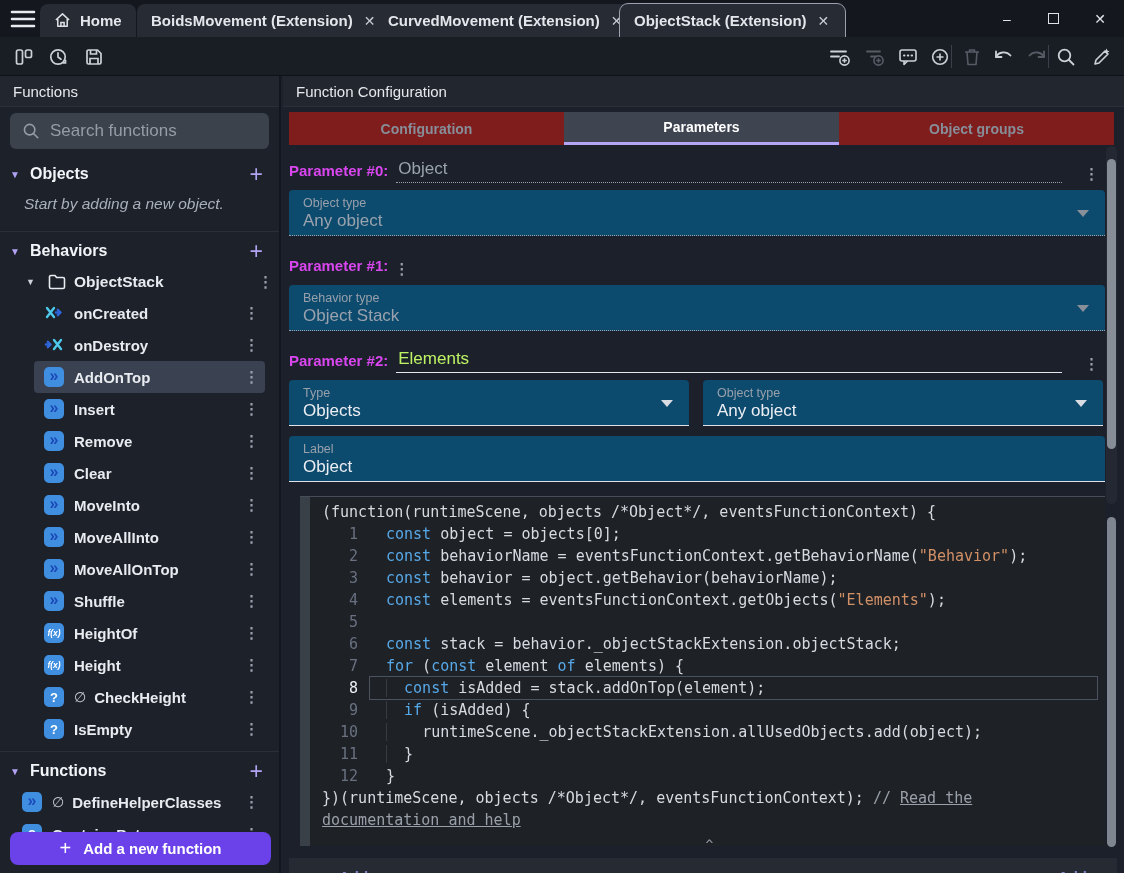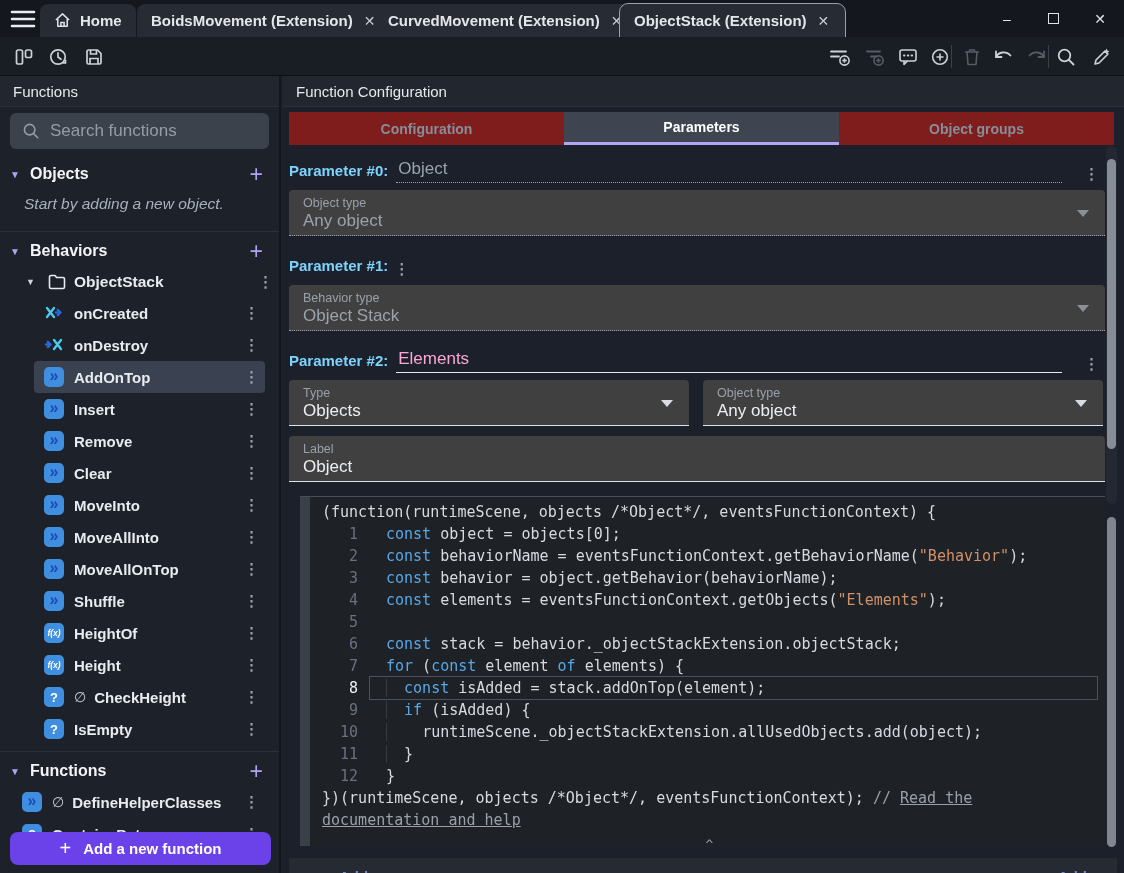--- a/index.html
+++ b/index.html
@@ -61,26 +61,26 @@
 
   
   .main { position:absolute; left:283px; top:76px; right:0; bottom:0; background:#1b202a; }
   .mtabs { position:absolute; left:6px; top:36px; width:825px; height:33px; background:#7f1d1d; display:flex; }
   .mtab { flex:1; display:flex; align-items:center; justify-content:center; font-size:14px; font-weight:bold; color:#878e99; cursor:pointer; }
   .mtab.active { background:#3e4450; color:#ffffff; border-bottom:3px solid #b5a5f6; }
   .content { position:absolute; left:6px; top:69px; width:816px; bottom:15px; overflow:hidden; }
 
   .prow { display:flex; align-items:flex-end; margin:18px 0 0 0; }
   .prow.first { margin-top:14px; }
-  .plabel { font-size:15px; font-weight:bold; color:#7dd3fc; padding-bottom:4px; white-space:nowrap; }
-  .pname { flex:1; font-size:17px; color:#f9a8d4; margin-left:8px; margin-right:16px; padding:0 2px 3px 2px; border-bottom:1px solid #e4e7ec; cursor:text; }
+  .plabel { font-size:15px; font-weight:bold; color:#d946ef; padding-bottom:4px; white-space:nowrap; }
+  .pname { flex:1; font-size:17px; color:#bef264; margin-left:8px; margin-right:16px; padding:0 2px 3px 2px; border-bottom:1px solid #e4e7ec; cursor:text; }
   .pname.dis { color:#9aa2ad; border-bottom:1px dotted #9aa0aa; }
   .pk { align-self:center; margin-top:6px; }
   .frow { display:flex; flex-wrap:wrap; gap:10px 14px; margin-top:7px; }
-  .field { position:relative; width:100%; height:46px; background:#404040; border-radius:4px 4px 0 0; padding:6px 14px 0 14px; cursor:pointer; }
+  .field { position:relative; width:100%; height:46px; background:#0c4a6e; border-radius:4px 4px 0 0; padding:6px 14px 0 14px; cursor:pointer; }
   .field.half { width:calc(50% - 8px); }
   .field { border-bottom:1px solid #dfe3e9; }
   .field.fdis { border-bottom:1px dotted #9aa0aa; cursor:default; }
   .flabel { display:block; font-size:12.5px; color:#98a0ab; }
   .fvalue { display:block; font-size:17px; color:#eceef2; margin-top:1px; }
   .fdis .fvalue { color:#9aa2ad; }
   .chev { position:absolute; right:16px; top:20px; width:0; height:0; border-left:6px solid transparent; border-right:6px solid transparent; border-top:7px solid #d9dde3; }
   .fdis .chev { border-top-color:#8a9099; }
 
   

